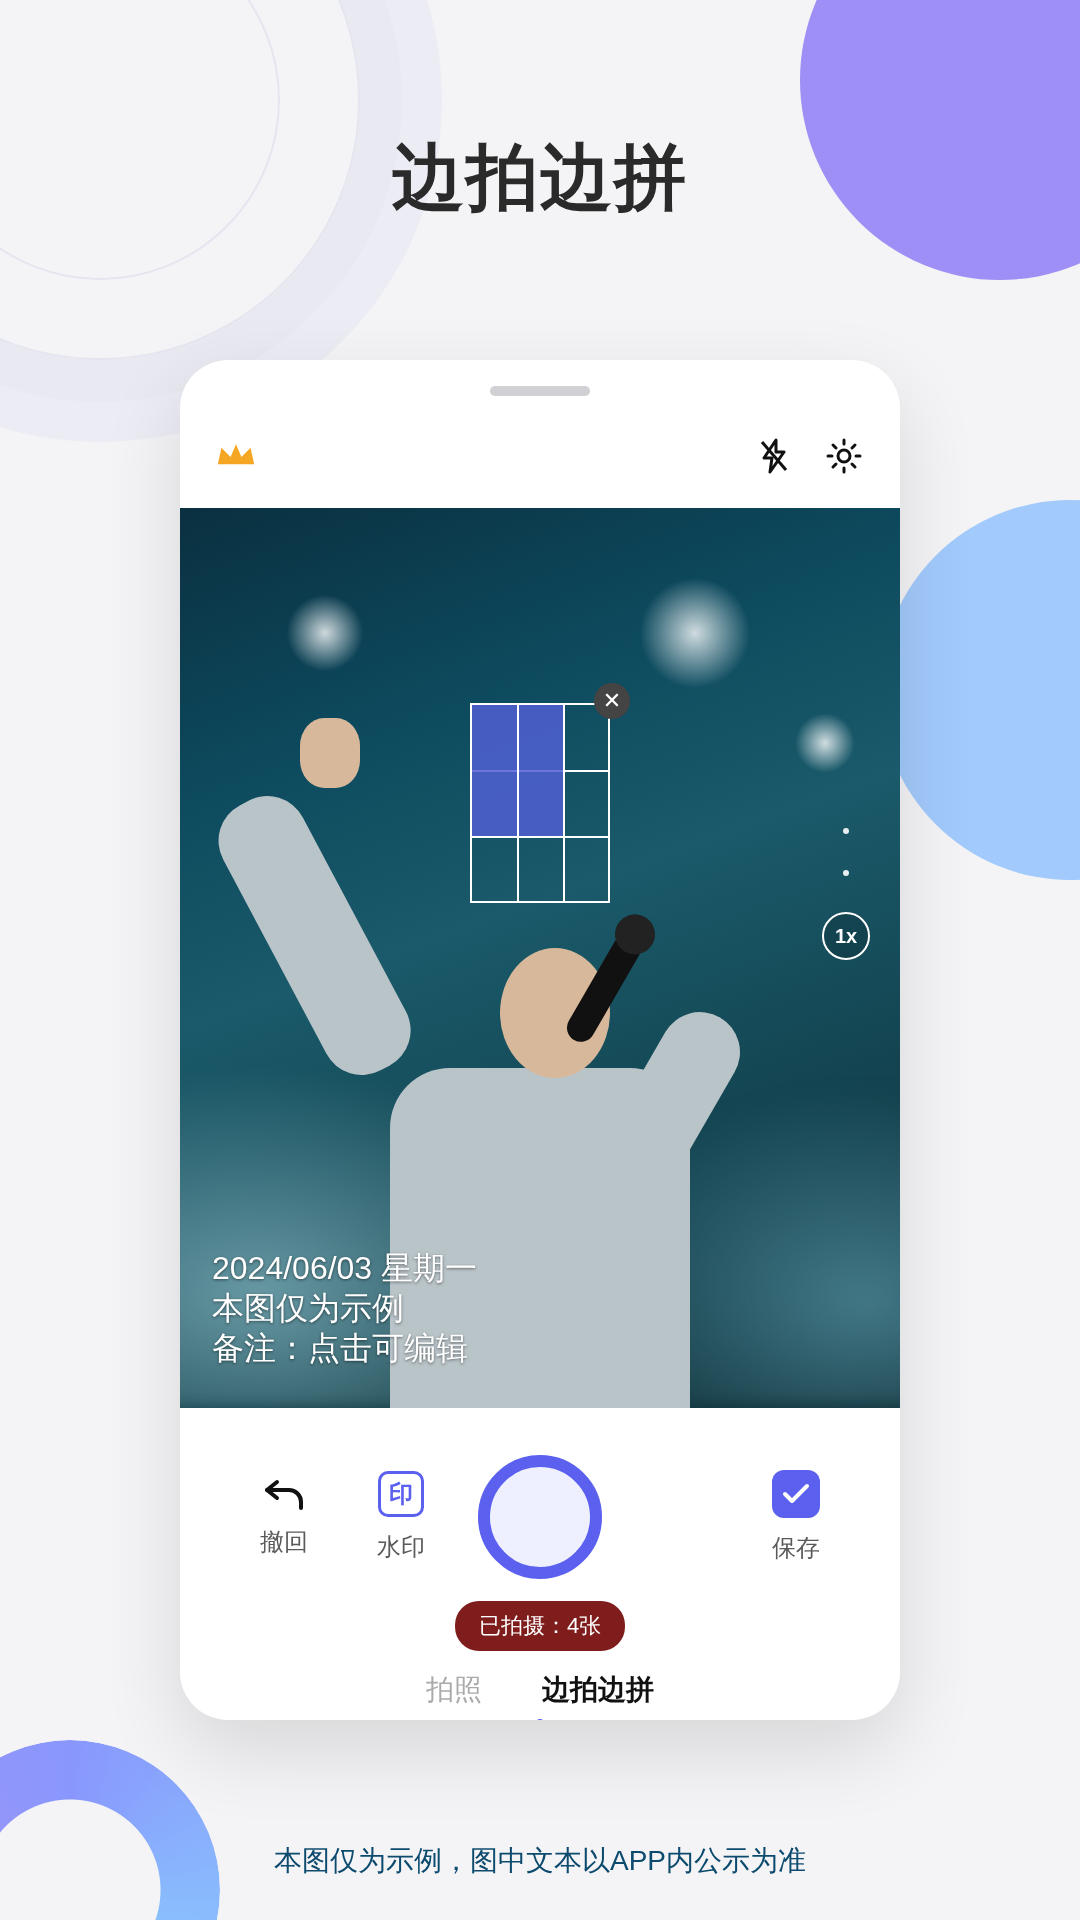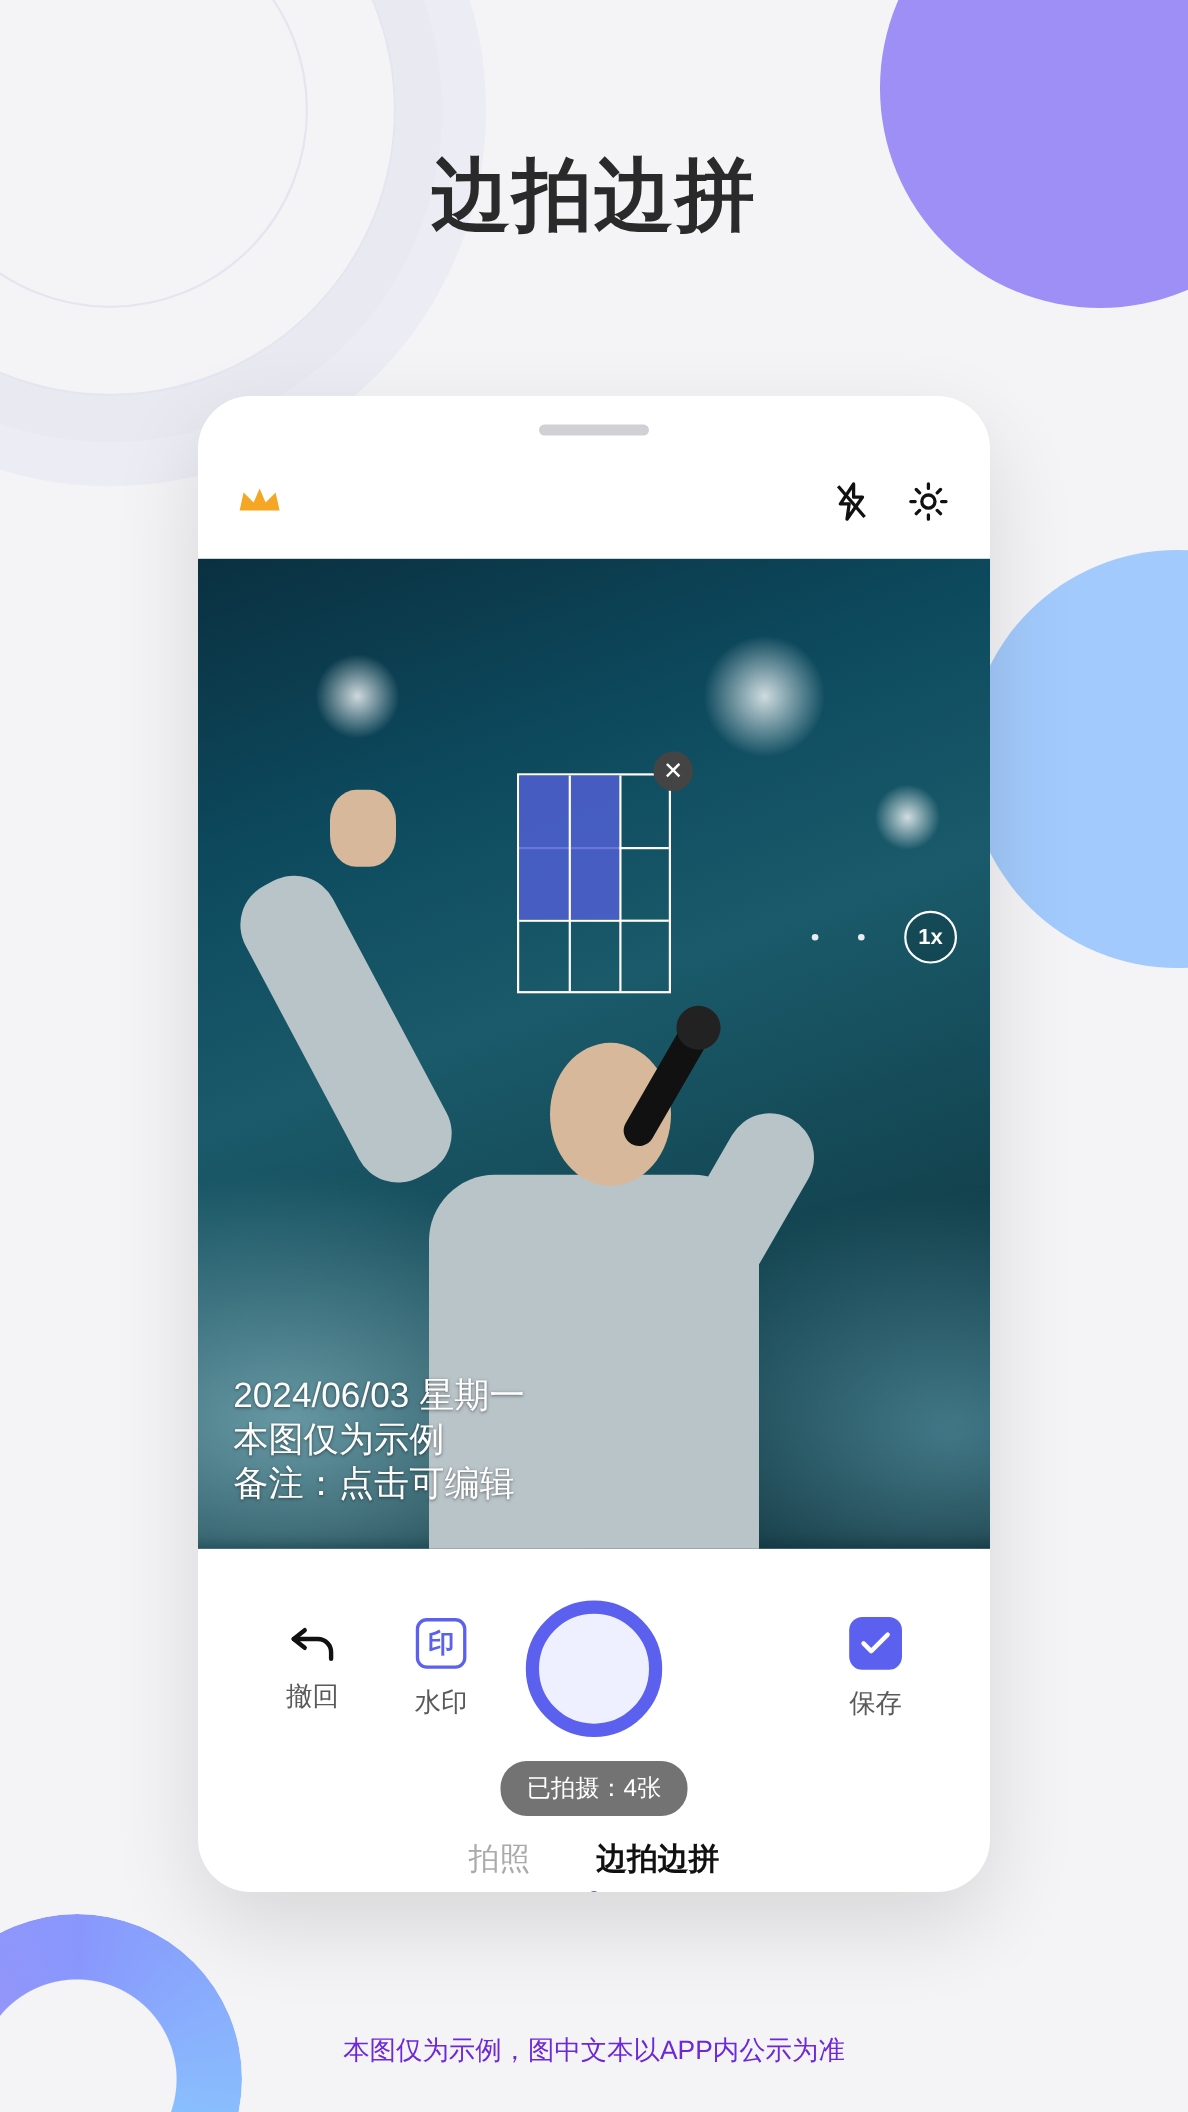--- a/index.html
+++ b/index.html
@@ -132,21 +132,21 @@
     position:absolute; top:0; left:0; width:66.66%; height:66.66%;
     background: rgba(80,95,210,0.85);
   }
   .grid-close {
     position:absolute; top:-22px; right:-22px;
     width:36px; height:36px; border-radius:50%;
     background:#444; display:flex; align-items:center; justify-content:center;
     color:#fff; font-size:22px;
   }
   
-  .zoom-stack { position:absolute; right:30px; top:320px; display:flex; flex-direction:row; align-items:center; gap:36px; }
+  .zoom-stack { position:absolute; right:30px; top:320px; display:flex; flex-direction:column; align-items:center; gap:36px; }
   .zoom-dot { width:6px; height:6px; border-radius:50%; background:#fff; opacity:0.9; }
   .zoom-badge { width:48px; height:48px; border:2px solid #fff; border-radius:50%; color:#fff; font-size:20px; font-weight:700; display:flex; align-items:center; justify-content:center; background:rgba(0,0,0,0.15); }
   
   .wm-pill {
     position:absolute; left:28px; bottom:180px;
     background:#5b60ef; color:#fff; font-size:26px; font-weight:600;
     padding:14px 26px; border-radius:30px;
   }
   .wm-lines { position:absolute; left:32px; bottom:40px; color:#fff; font-size:32px; line-height:40px; text-shadow:0 1px 3px rgba(0,0,0,0.5); }
   
@@ -158,31 +158,31 @@
   .small-btn .lbl { font-size:24px; color:#5a5a5a; }
   .undo-ic { width:42px; height:36px; }
   .stamp-ic { width:46px; height:46px; border:3px solid #5b60ef; border-radius:10px; display:flex; align-items:center; justify-content:center; color:#5b60ef; font-size:24px; font-weight:700; }
   .save-ic { width:48px; height:48px; background:#5b60ef; border-radius:12px; display:flex; align-items:center; justify-content:center; }
   .shutter {
     width:124px; height:124px; border-radius:50%;
     border:12px solid #5b60ef; background:#eef0ff;
   }
   .chip {
     margin:22px auto 0; width:fit-content;
-    background:#737373; color:#fff; font-size:22px;
+    background:#7f1d1d; color:#fff; font-size:22px;
     padding:10px 24px; border-radius:24px;
   }
   .mode-tabs { display:flex; justify-content:center; gap:60px; margin-top:20px; font-size:28px; }
   .mode-tabs .tab { color:#aaa; }
   .mode-tabs .tab.active { color:#111; font-weight:700; }
   .mode-dot { width:10px; height:10px; background:#5b60ef; border-radius:50%; margin:10px auto 0; }
   
   .disclaimer {
     position:absolute; bottom:40px; left:0; right:0;
-    text-align:center; font-size:24px; color:#6d28d9;
+    text-align:center; font-size:28px; color:#0c4a6e;
   }
 </style>
 </head>
 <body>
 
 <div class="bg-circles-tl"></div>
 <div class="bg-blob-tr"></div>
 <div class="bg-blob-r"></div>
 <div class="bg-ring-bl"></div>
 

